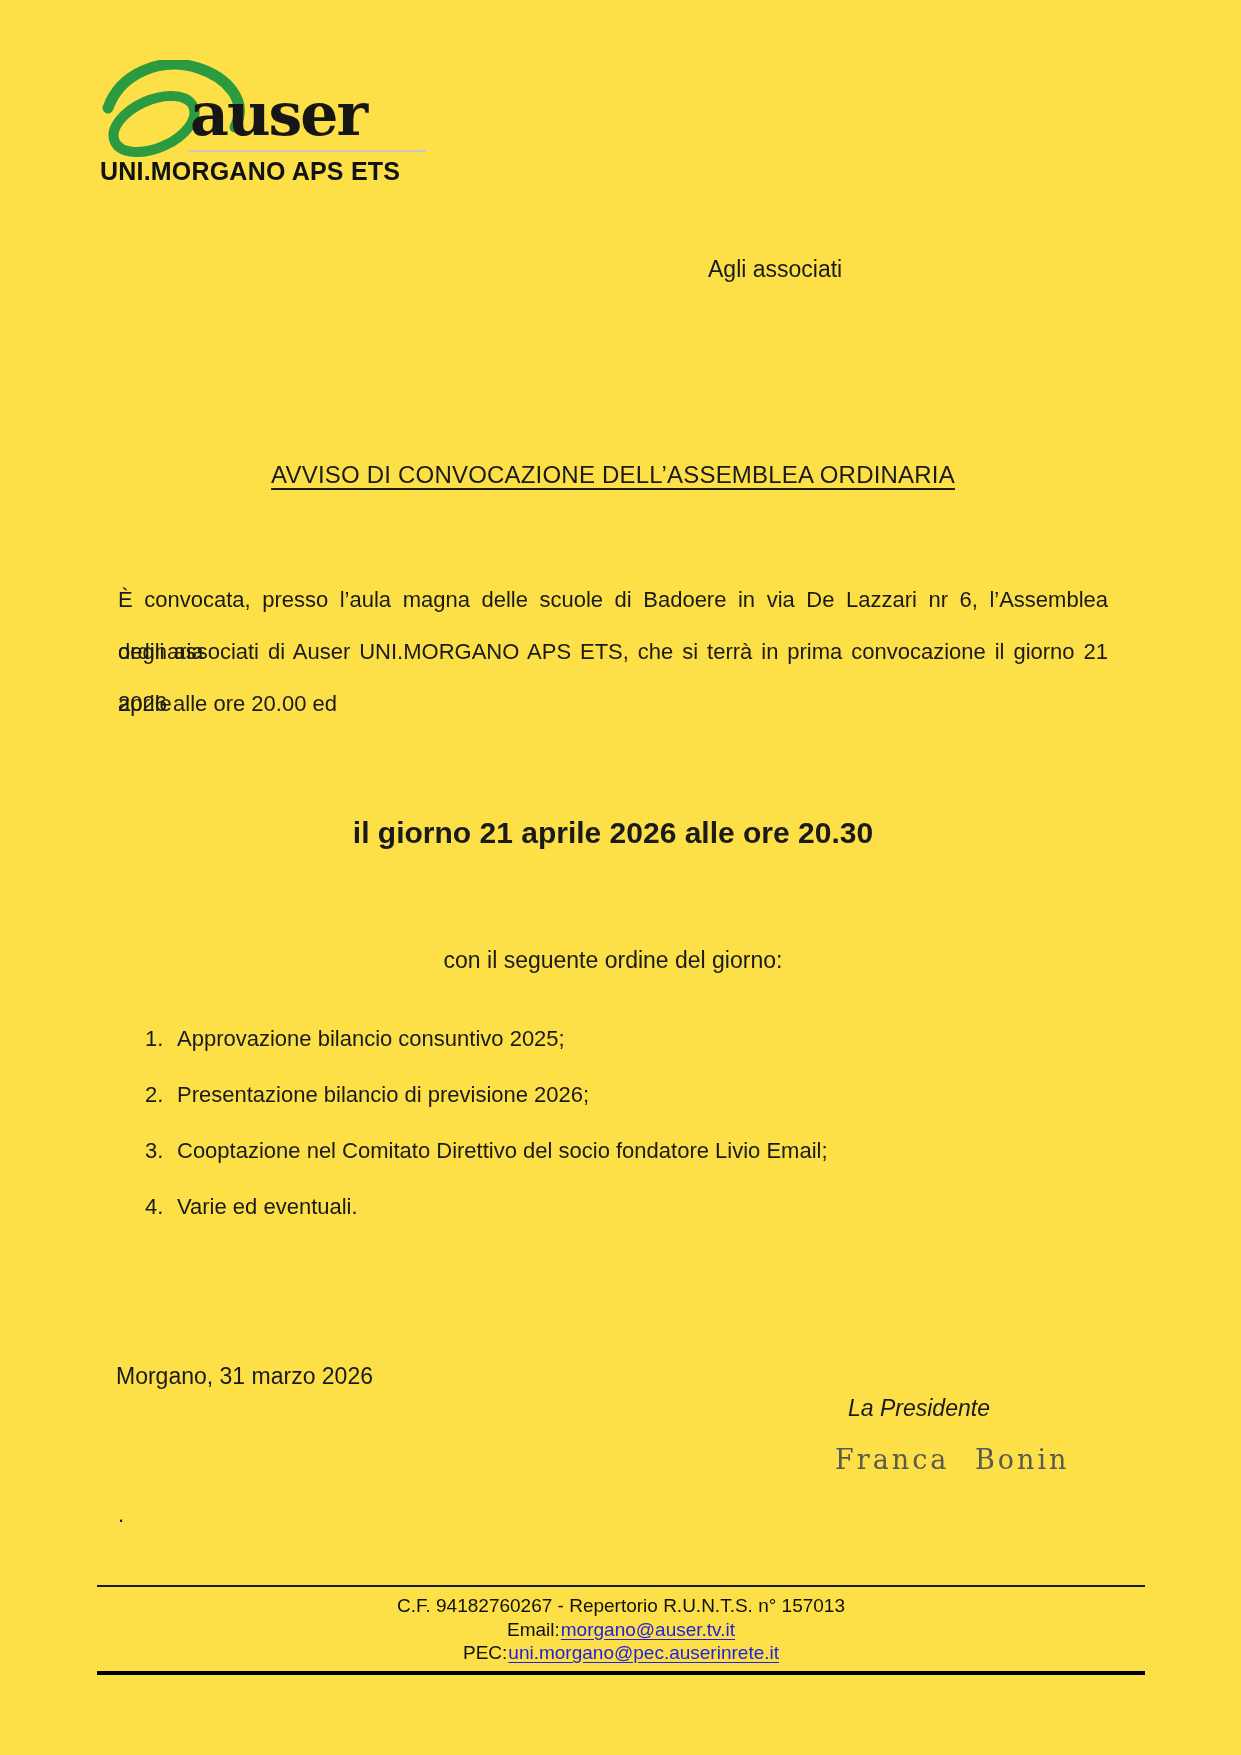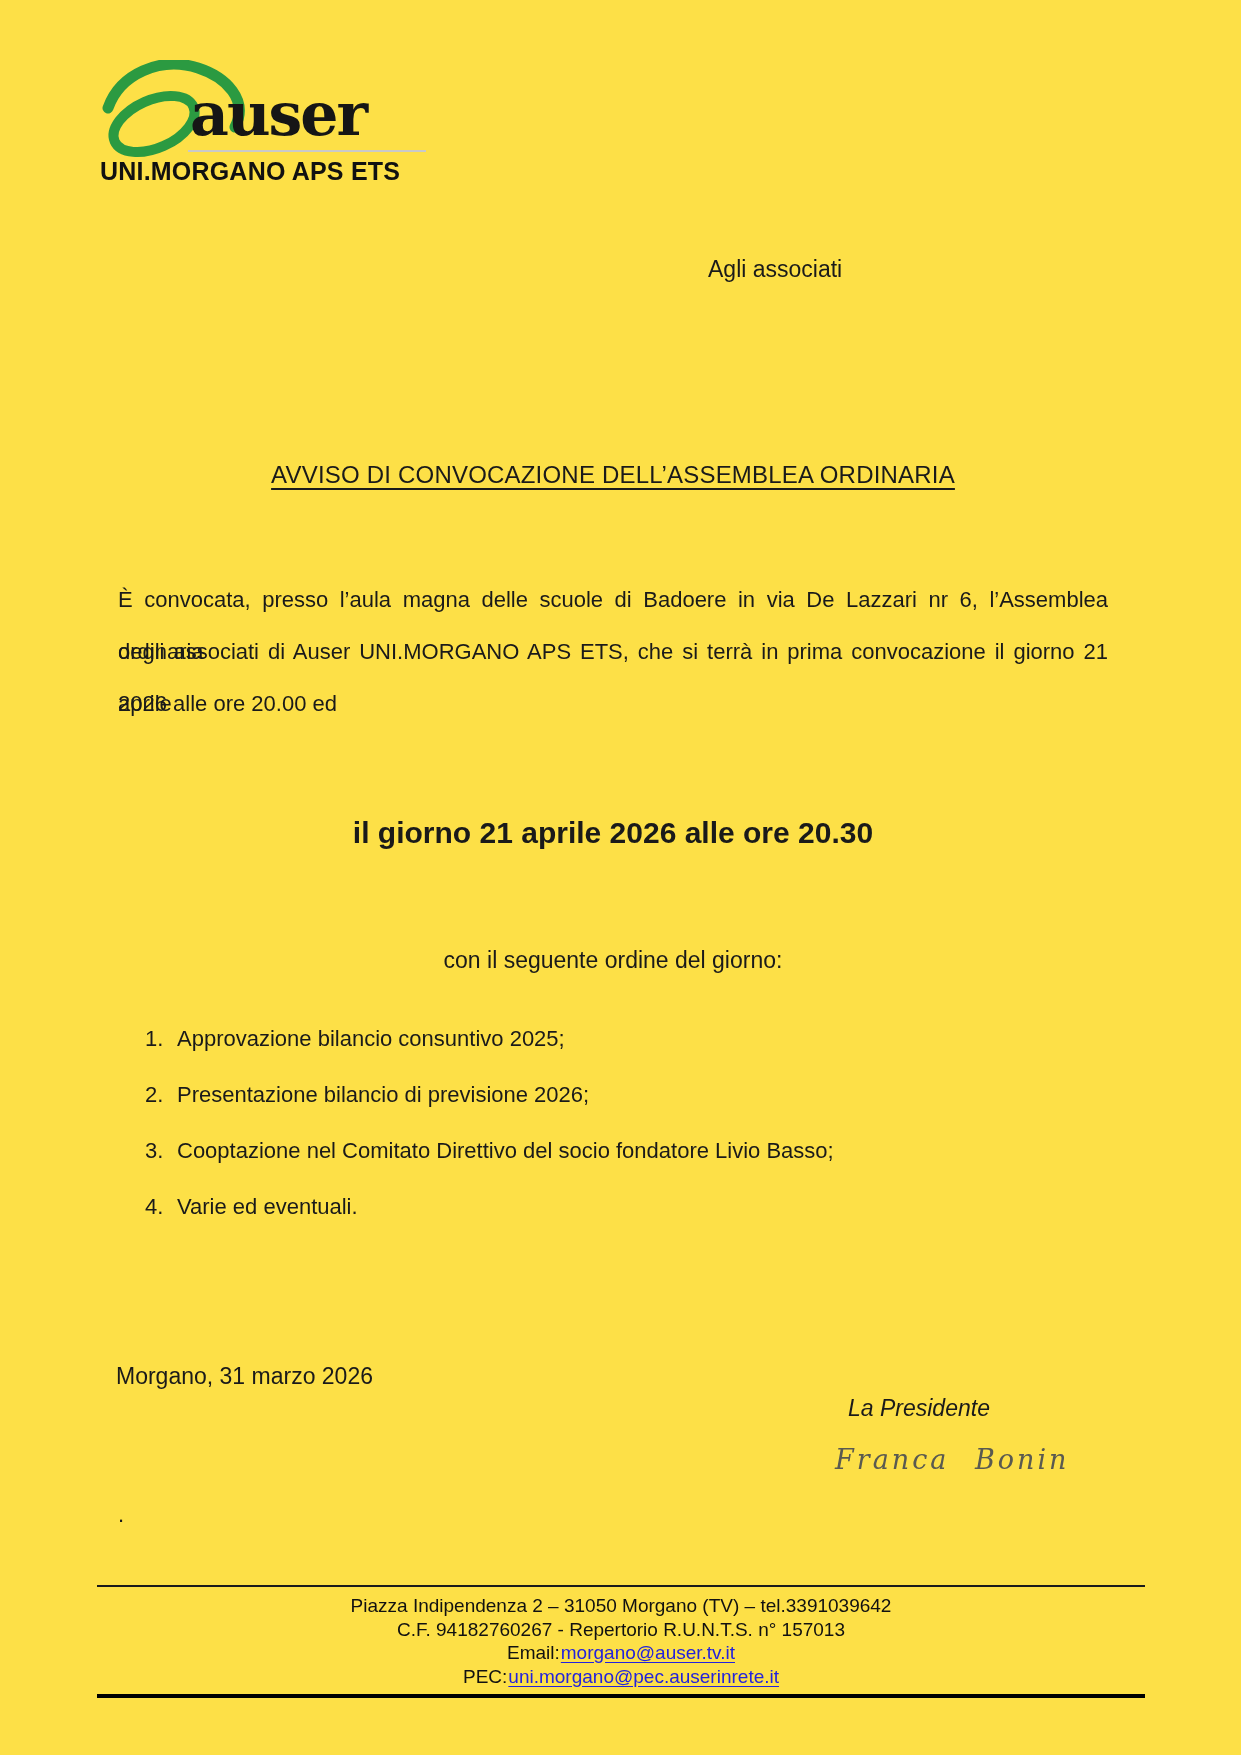--- a/index.html
+++ b/index.html
@@ -59,21 +59,21 @@
   .agenda-item .num { width:32px; flex:0 0 32px; }
   .agenda-item .txt { flex:1; }
 
   .dateline { position:absolute; left:116px; top:1363px; font-size:23px; }
   .sig-role {
     position:absolute; left:848px; top:1395px;
     font-size:23px; font-style:italic; font-family:"Liberation Sans", sans-serif;
   }
   .sig-name {
     position:absolute; left:835px; top:1444px;
-    font-family:"DejaVu Serif", serif; font-style:italic;
+    font-family:"DejaVu Serif", serif; 
     font-size:27px; letter-spacing:3px; word-spacing:14px;
     color:var(--signature,#5a5a50);
   }
   .stray-dot { position:absolute; left:118px; top:1502px; font-size:22px; }
 
   
   .footer { position:absolute; left:97px; top:1585px; width:1048px; }
   .rule-top { height:2px; background:#1a1a1a; margin-bottom:7px; }
   .rule-bottom { height:4px; background:#000; margin-top:6px; }
   .f-line { text-align:center; font-size:19px; line-height:23.5px; color:#111; }
@@ -117,36 +117,35 @@
     <div class="agenda-item">
       <span class="num">1.</span>
       <span class="txt">Approvazione bilancio consuntivo 2025;</span>
     </div>
     <div class="agenda-item">
       <span class="num">2.</span>
       <span class="txt">Presentazione bilancio di previsione 2026;</span>
     </div>
     <div class="agenda-item">
       <span class="num">3.</span>
-      <span class="txt">Cooptazione nel Comitato Direttivo del socio fondatore Livio Basso;</span>
+      <span class="txt">Cooptazione nel Comitato Direttivo del socio fondatore Livio Email;</span>
     </div>
     <div class="agenda-item">
       <span class="num">4.</span>
       <span class="txt">Varie ed eventuali.</span>
     </div>
   </div>
 
   <div class="dateline">Morgano, 31 marzo 2026</div>
   <div class="sig-role">La Presidente</div>
   <div class="sig-name">Franca Bonin</div>
   <div class="stray-dot">.</div>
 
   <div class="footer">
     <div class="rule-top"></div>
-    <div class="f-line">Piazza Indipendenza 2 – 31050 Morgano (TV) – tel.3391039642</div>
     <div class="f-line">C.F. 94182760267 - Repertorio R.U.N.T.S. n° 157013</div>
     <div class="f-line">
       <span class="f-label">Email:</span><a class="f-link">morgano@auser.tv.it</a>
     </div>
     <div class="f-line">
       <span class="f-label">PEC:</span><a class="f-link">uni.morgano@pec.auserinrete.it</a>
     </div>
     <div class="rule-bottom"></div>
   </div>
 

